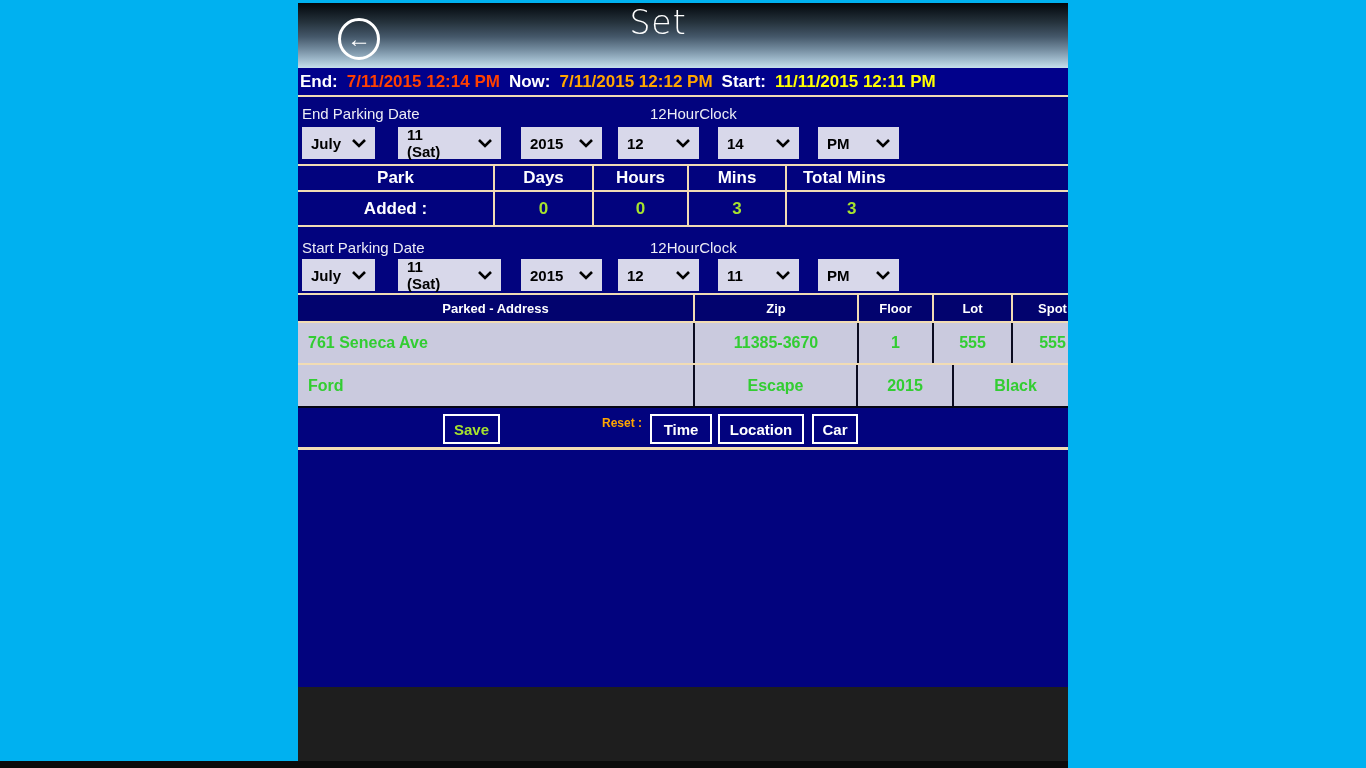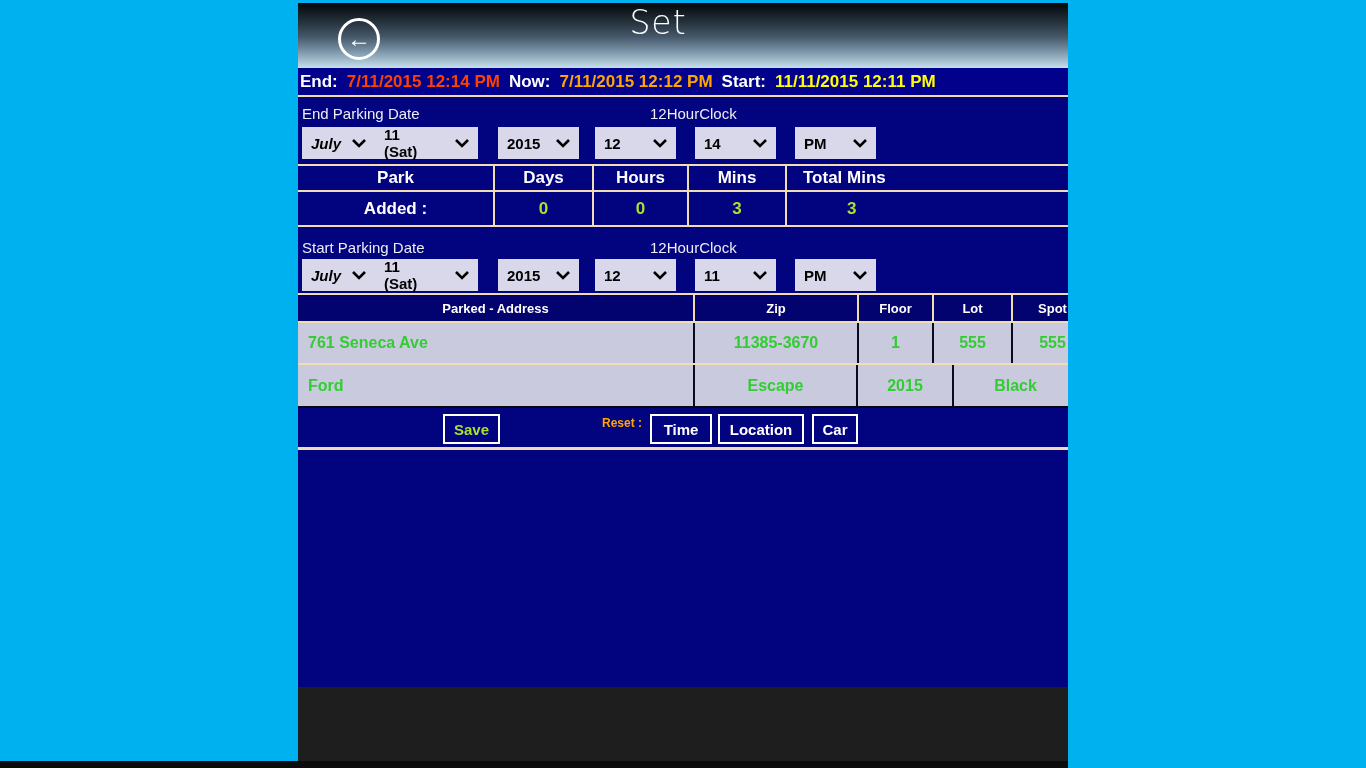--- a/index.html
+++ b/index.html
@@ -35,22 +35,22 @@
   .labels-row { position:relative; height:30px; color:#EDEDF5; font-size:15px; }
   .labels-row .lbl-left  { position:absolute; left:4px;  top:8px; }
   .labels-row .lbl-clock { position:absolute; left:352px; top:8px; }
   .labels-row.second { height:28px; margin-top:4px; }
 
   .dd-row { display:flex; height:32px; }
   .dd { background:#D8D8EA; height:32px; display:flex; align-items:center;
     justify-content:space-between; padding:0 9px; cursor:pointer; }
   .dd-val { font-weight:bold; font-size:15px; color:#000; }
   .chev { flex:none; margin-left:6px; }
-  .dd.m1 { margin-left:4px;  width:73px;font-style:italic; }
-  .dd.m2 { width:103px;gap:28px; }
+  .dd.m1 { margin-left:4px;  width:73px; }
+  .dd.m2 { margin-left:23px; width:103px;gap:28px; }
   .dd.m3 { margin-left:20px; width:81px; }
   .dd.m4 { margin-left:16px; width:81px; }
   .dd.m5 { margin-left:19px; width:81px; }
   .dd.m6 { margin-left:19px; width:81px; }
 
   table { border-collapse:collapse; table-layout:fixed; }
   th, td { padding:0; overflow:hidden; white-space:nowrap; }
 
   
   .park-table { width:770px; margin-top:5px; border-top:2px solid #F1DCB4; }

